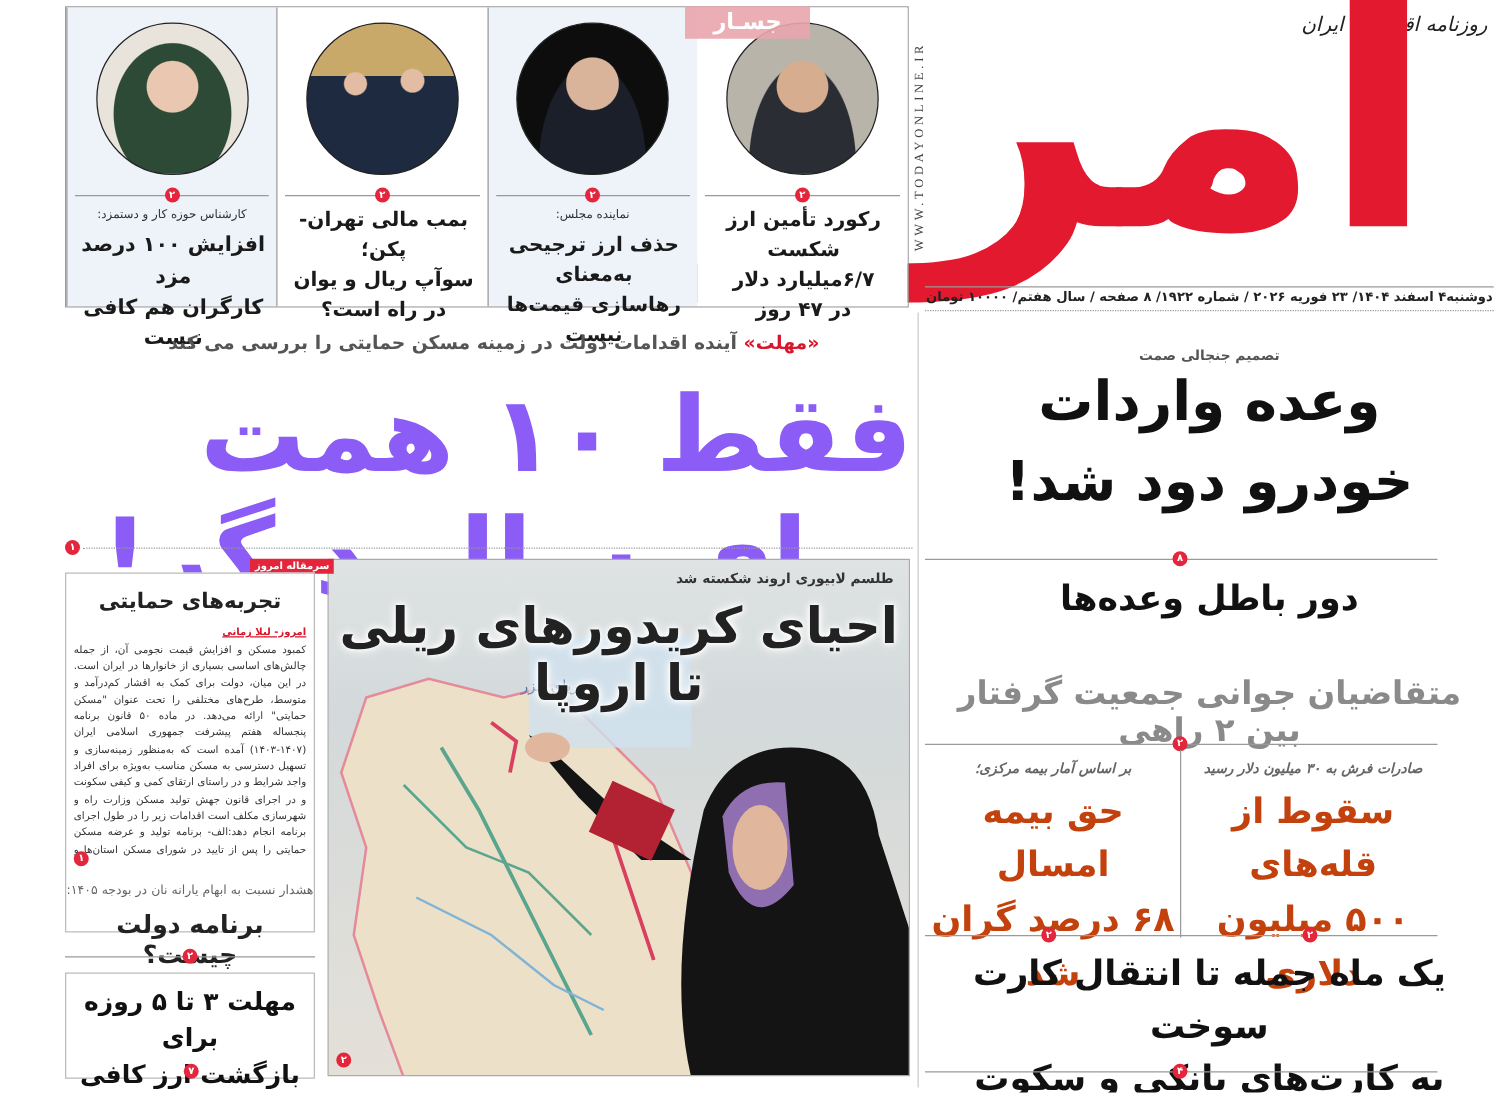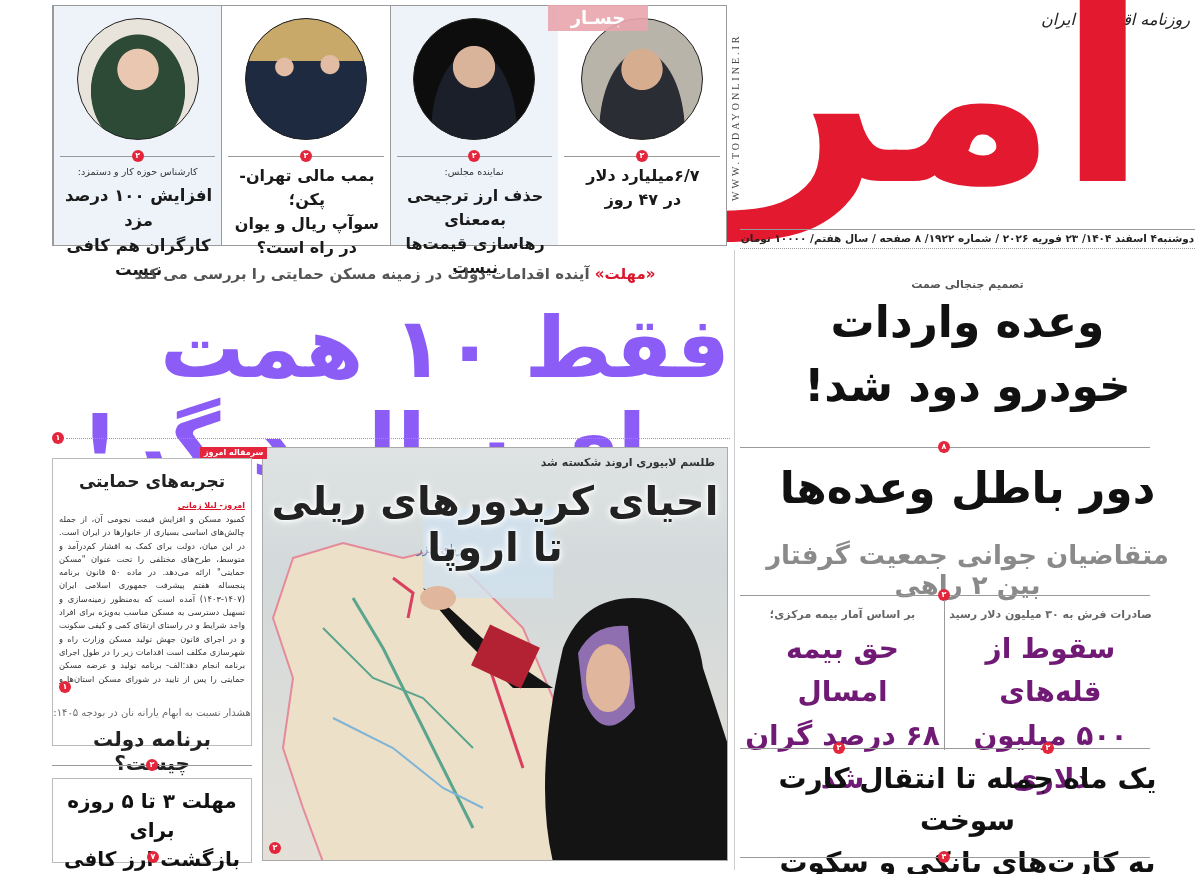--- a/index.html
+++ b/index.html
@@ -59,25 +59,25 @@
   .main-kicker { left: 60px; top: 265px; width: 670px; text-align: center; font-size: 15px; font-weight: bold; color: #555; }
   .main-kicker .brand { color: #d9162b; }
   .main-head {
     left: 40px; top: 300px; width: 690px; text-align: right; font-size: 84px; font-weight: bold;
     line-height: 1.15; color: #8b5cf6; letter-spacing: -2px;
   }
 
   
   .right-kicker { left: 740px; top: 258px; width: 455px; text-align: center; font-size: 11px; color: #555; font-weight: bold; margin-top: 20px; }
   .right-head1 { left: 740px; top: 290px; width: 455px; text-align: center; font-size: 44px; font-weight: bold; line-height: 1.45; color: #111; }
-  .right-head2 { left: 740px; top: 462px; width: 455px; text-align: center; font-size: 44px; font-weight: bold; color: #111; }
+  .right-head2 { left: 740px; top: 462px; width: 455px; text-align: center; font-size: 28px; font-weight: bold; color: #111; }
   .right-sub { left: 740px; top: 540px; width: 455px; text-align: center; font-size: 26px; color: #8a8a8a; font-weight: bold; }
 
-  .split-kicker { font-size: 11px; color: #666; font-weight: bold; text-align: center; }
-  .split-title { font-size: 28px; font-weight: bold; line-height: 1.55; text-align: center; color: #701a75; }
+  .split-kicker { font-size: 11px; color: #666; font-weight: bold; text-align: center; font-style: italic; }
+  .split-title { font-size: 28px; font-weight: bold; line-height: 1.55; text-align: center; color: #c2410c; }
 
   .fuel-head { left: 740px; top: 758px; width: 455px; text-align: center; font-size: 28px; font-weight: bold; line-height: 1.5; color: #111; }
 
   
   .photo-story { left: 262px; top: 447px; width: 466px; height: 414px; border: 1px solid #aaa; overflow: hidden;
     background: linear-gradient(180deg, #dfe3e4 0%, #d3d9da 30%, #e4e0d8 100%); }
   .photo-kicker { position: absolute; right: 12px; top: 8px; font-size: 11px; color: #333; font-weight: bold; }
   .photo-title { position: absolute; left: 0; right: 0; top: 30px; text-align: center; font-size: 40px; font-weight: bold; color: #222;
     text-shadow: 0 0 3px #fff, 0 0 6px #fff, 0 0 9px #fff; }
 
@@ -139,20 +139,21 @@
       <div>حذف ارز ترجیحی به‌معنای</div>
       <div>رهاسازی قیمت‌ها نیست</div>
     </div>
   </div>
 
   <div class="teaser" dir="rtl" style="background:#fff; border-left:none;">
     <div class="photo" style="background: radial-gradient(circle at 50% 42%, #d7ad90 0 22%, transparent 23%), radial-gradient(ellipse at 50% 95%, #2a2d33 0 50%, transparent 51%), #b9b4aa;"></div>
     <div class="sep"></div>
     <span class="badge sep-badge">۲</span>
     <div class="title" style="top:158px;">
+      <div>رکورد تأمین ارز شکست</div>
       <div>۶/۷میلیارد دلار</div>
       <div>در ۴۷ روز</div>
     </div>
   </div>
 </div>
 <div class="jesar-tag">جسـار</div>
 
 <div class="abs main-kicker">
   <span class="brand">«مهلت»</span>
   <span>آینده اقدامات دولت در زمینه مسکن حمایتی را بررسی می کند</span>

